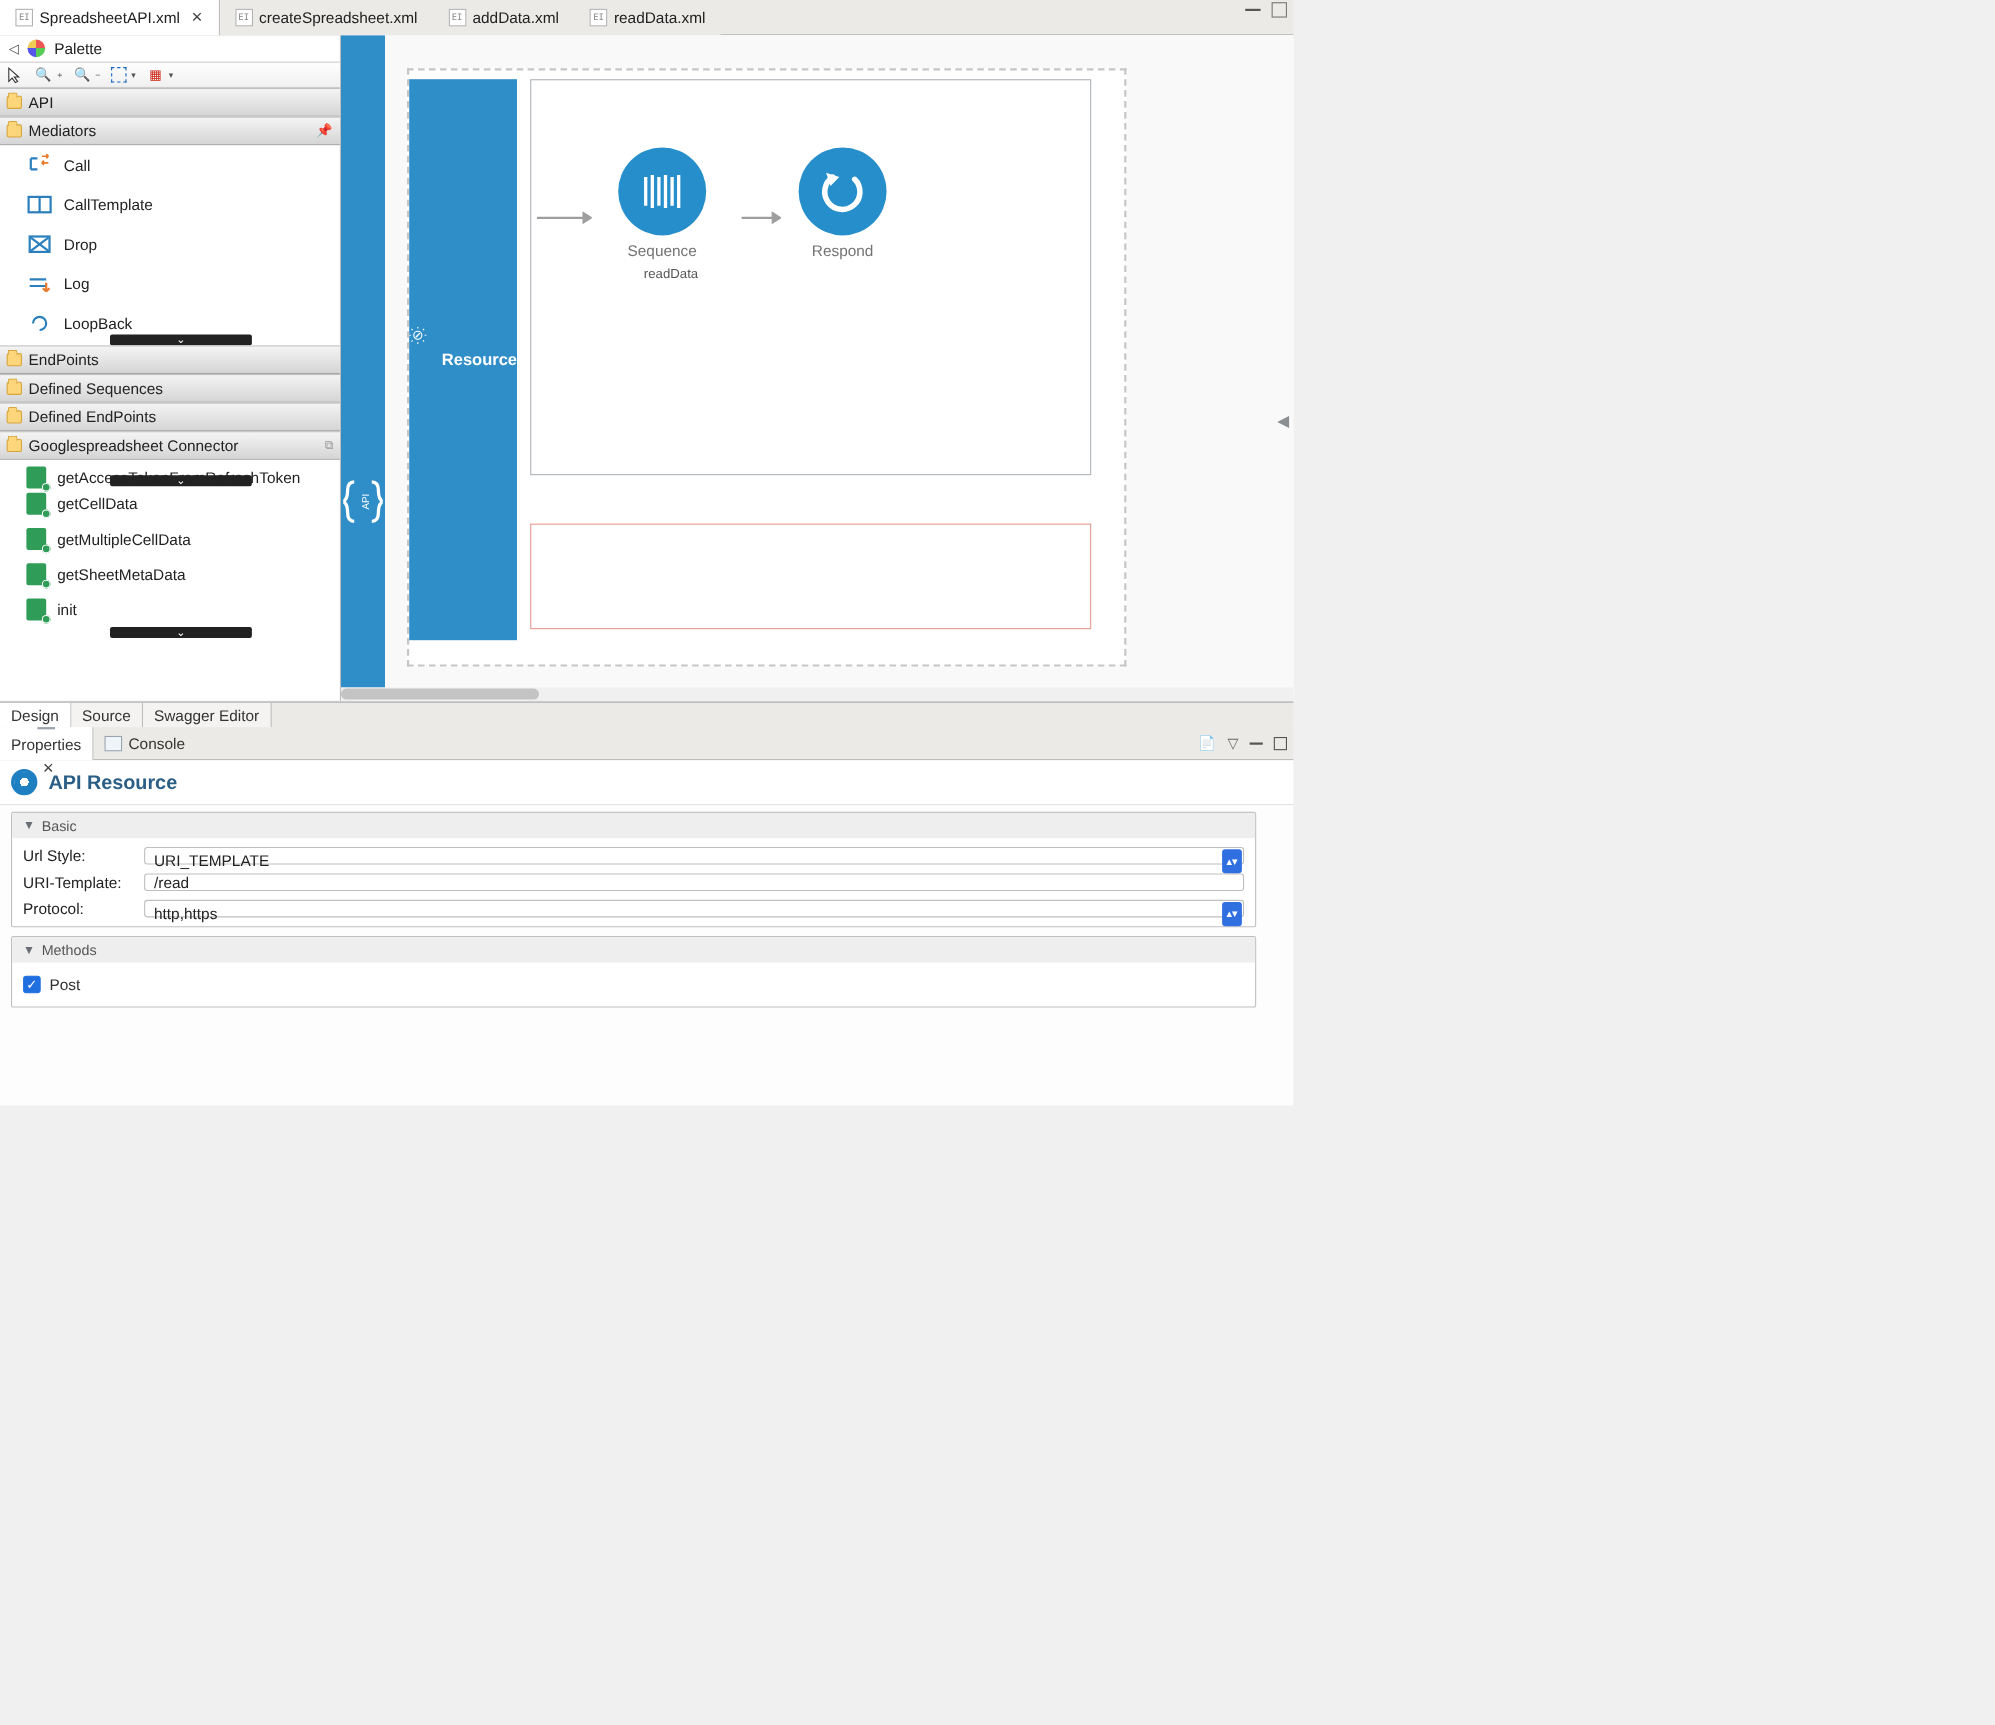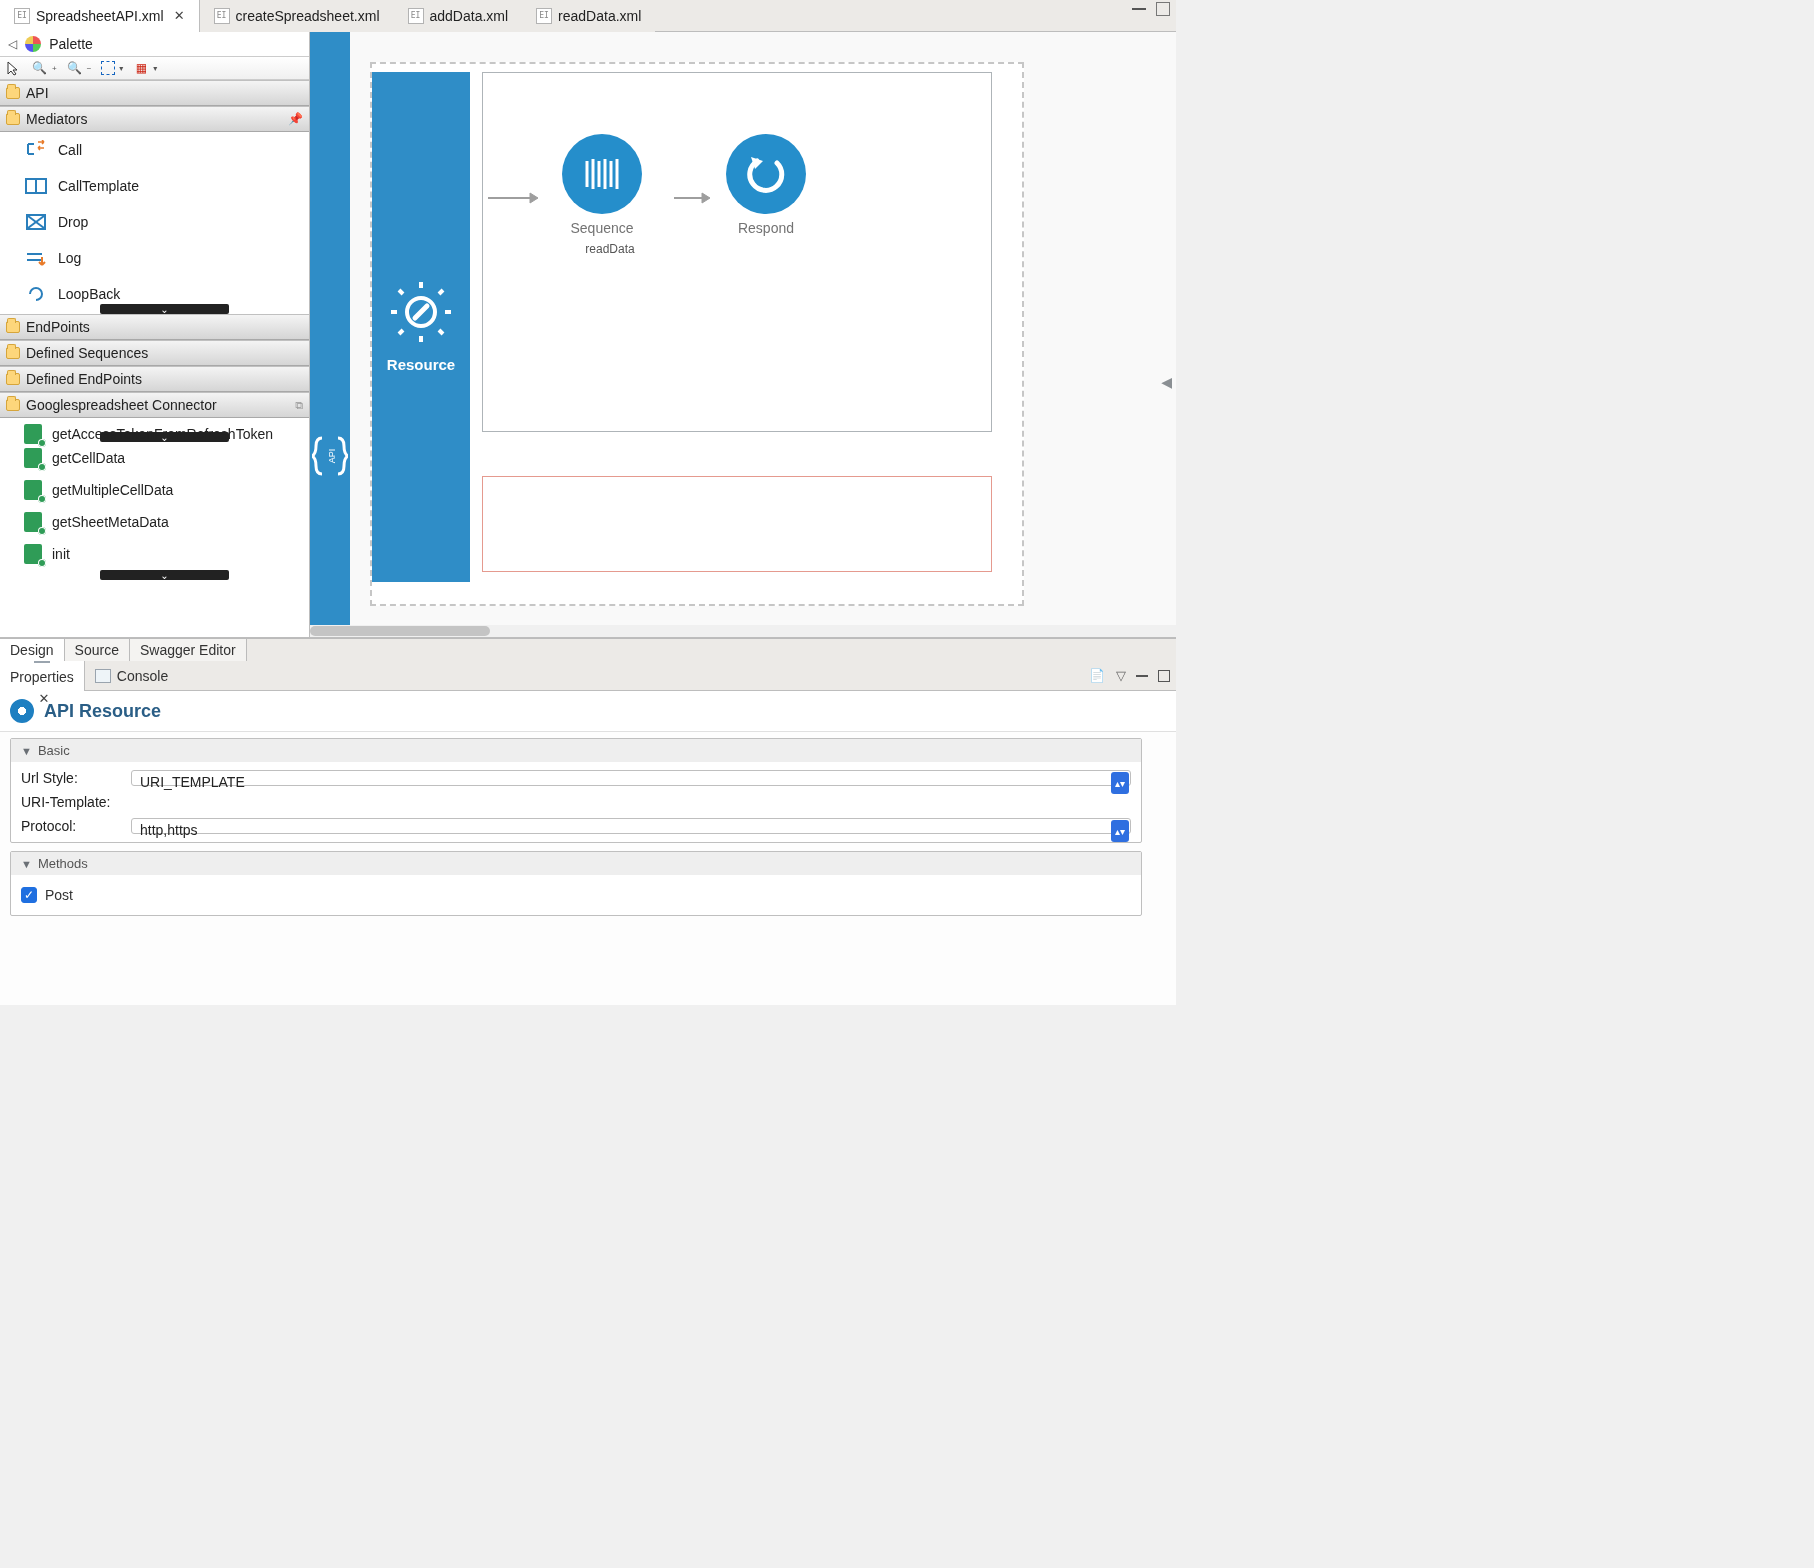--- a/index.html
+++ b/index.html
@@ -108,21 +108,21 @@
   }
   .api-braces {
     position:absolute; left:2px; top:402px; width:36px; height:44px; color:#fff;
   }
   .dash-box {
     position:absolute; left:60px; top:30px; width:654px; height:544px;
     border:2px dashed #c6c6c6; background:#fff;
   }
   .resource-block {
     position:absolute; left:0; top:8px; width:98px; height:510px;
-    background:#2f8dc7; color:#fff; display:flex; flex-direction:column; align-items:center; justify-content:center; gap:14px;
+    background:#2f8dc7; color:#fff; display:flex; align-items:center; justify-content:center; gap:14px;
   }
   .gear { width:60px; height:60px; }
   .resource-title { font-weight:700; font-size:15px; }
 
   .in-seq-box {
     position:absolute; left:110px; top:8px; width:510px; height:360px;
     border:1px solid #aeb4b8;
   }
   .out-seq-box {
     position:absolute; left:110px; top:412px; width:510px; height:96px;
@@ -489,20 +489,23 @@
         <div class="section-body">
           <div class="row">
             <label>Url Style:</label>
             <div class="select-wrap">
               <div class="field">URI_TEMPLATE</div>
               <div class="select-caret">▴▾</div>
             </div>
           </div>
           <div class="row">
             <label>URI-Template:</label>
+            <div class="input-wrap">
+              <input class="field" value="/read" style="">
+            </div>
           </div>
           <div class="row" style="margin-bottom:0;">
             <label>Protocol:</label>
             <div class="select-wrap">
               <div class="field">http,https</div>
               <div class="select-caret">▴▾</div>
             </div>
           </div>
         </div>
       </div>

